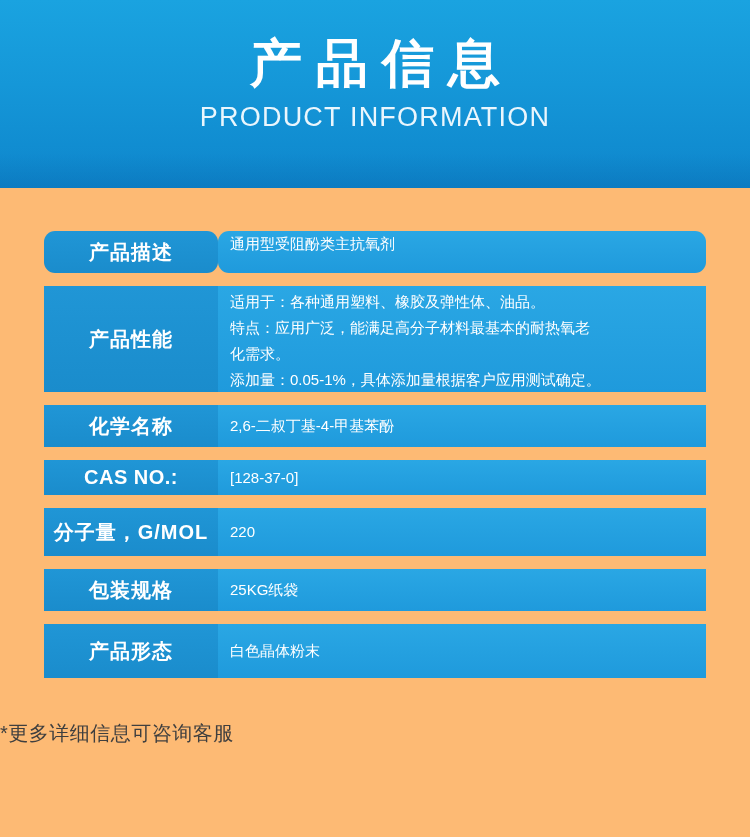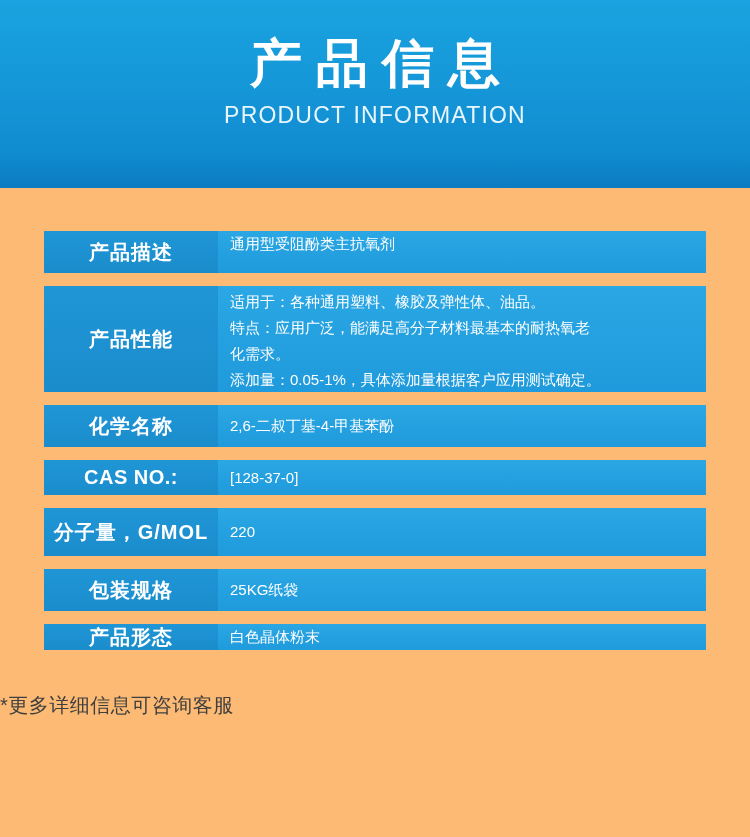--- a/index.html
+++ b/index.html
@@ -46,21 +46,21 @@
     font-family: "DejaVu Sans", sans-serif;
     color: #ffffff;
     font-size: 52px;
     font-weight: bold;
     letter-spacing: 14px;
     line-height: 1.15;
     text-indent: 14px;
   }
   .banner-sub {
     color: #eaf6fd;
-    font-size: 23px;
+    font-size: 27px;
     letter-spacing: 1.2px;
     margin-top: 8px;
     font-family: "Liberation Sans", sans-serif;
   }
 
   
   .spec {
     position: relative;
     padding: 43px 44px 0 44px;
   }
@@ -98,31 +98,31 @@
     line-height: 26px;
     padding: 8px 12px;
     box-sizing: border-box;
     display: flex;
     flex-direction: column;
     justify-content: center;
   }
   .value .line { display: block; white-space: pre-wrap; }
 
   .row.r-desc .label,
-  .row.r-desc .value { height: 42px; }
+  .row.r-desc .value { height: 42px; border-radius: 11px; }
   .row.r-desc .value { padding-top: 0; padding-bottom: 16px; }
 
   .row.r-perf .label { height: 106px; }
   .row.r-perf .value { height: 106px; padding-top: 3px; justify-content: flex-start; }
 
   .row.r-chem .label, .row.r-chem .value { height: 42px; }
   .row.r-cas .label, .row.r-cas .value { height: 35px; }
   .row.r-mw .label, .row.r-mw .value { height: 48px; }
   .row.r-pack .label, .row.r-pack .value { height: 42px; }
-  .row.r-form .label, .row.r-form .value { height: 26px; }
+  .row.r-form .label, .row.r-form .value { height: 54px; }
 
   .row.r-chem .value,
   .row.r-cas .value,
   .row.r-mw .value,
   .row.r-pack .value,
   .row.r-form .value { padding-top: 0; padding-bottom: 0; }
 
   .footnote {
     text-align: left;
     color: #3f3f3f;

